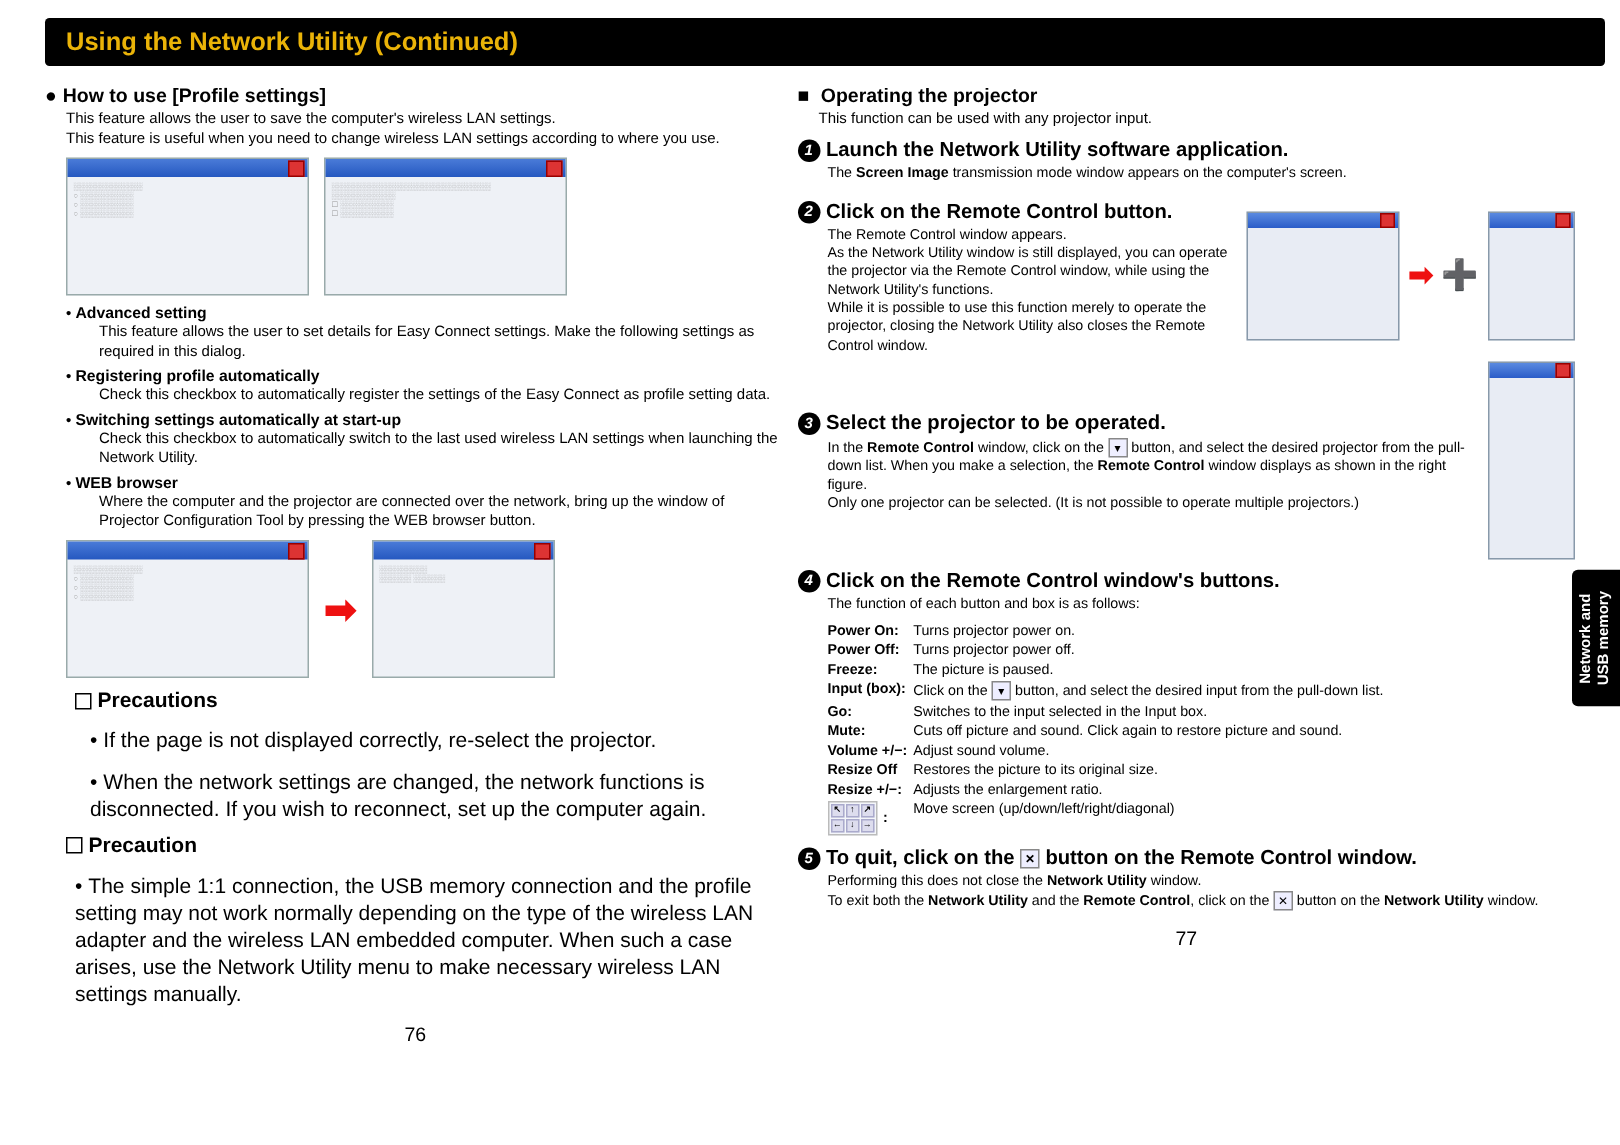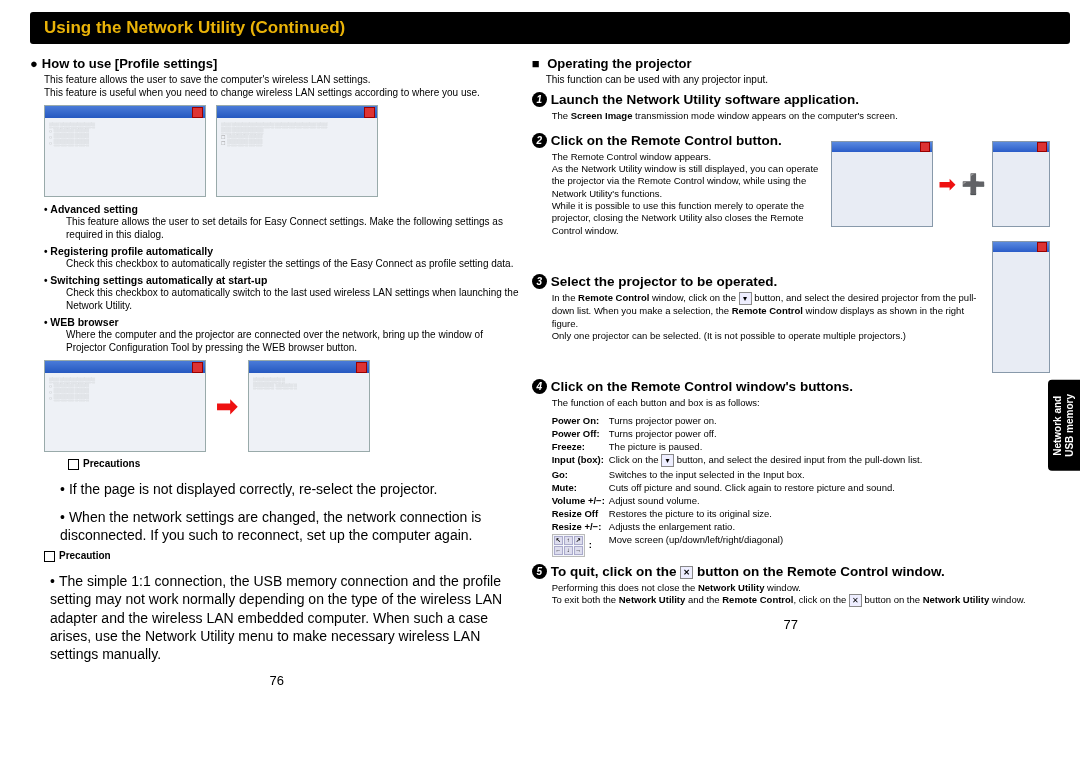--- a/index.html
+++ b/index.html
@@ -94,22 +94,22 @@
     color:#999;
     line-height:1.2;
   }
   .red-arrow {
     color: #e11;
     font-size: 26px;
     font-weight:bold;
   }
   .precautions-head {
     font-weight: bold;
-    font-size: 10px;
-    margin: 6px 0 2px 38px;
+    font-size: 14px;
+    margin: 6px 0 2px 20px;
   }
   .precautions-head .box {
     display:inline-block;width:9px;height:9px;border:1.5px solid #000;margin-right:4px;vertical-align:middle;
   }
   .precaution-body {
     margin: 10px 0 4px 30px;
     font-size: 14px;
     line-height: 1.3;
   }
   .precaution-body .dot{margin-right:4px;}
@@ -252,21 +252,21 @@
       <div class="fake-window" style="width:120px;height:90px;">
         <div class="titlebar">
             <span></span>
           </div>
         <div class="body">░░░░░░░░░<br>░░░░░░  ░░░░░░</div>
       </div>
     </div>
 
     <div class="precautions-head"><span class="box"></span><span>Precautions</span></div>
     <div class="precaution-body"><span class="dot">•</span><span>If the page is not displayed correctly, re-select the projector.</span></div>
-    <div class="precaution-body"><span class="dot">•</span><span>When the network settings are changed, the network connection is disconnected. If you such to reconnect, set up the computer again.</span></div>
+    <div class="precaution-body"><span class="dot">•</span><span>When the network settings are changed, the network functions is disconnected. If you wish to reconnect, set up the computer again.</span></div>
 
     <div class="precautions-head" style="margin-left:14px;"><span class="box"></span><span>Precaution</span></div>
     <div class="precaution-body" style="margin-left:20px;"><span class="dot">•</span><span>The simple 1:1 connection, the USB memory connection and the profile setting may not work normally depending on the type of the wireless LAN adapter and the wireless LAN embedded computer. When such a case arises, use the Network Utility menu to make necessary wireless LAN settings manually.</span></div>
 
     <div class="page-num">76</div>
   </div>
 
   <div class="col col-right">
     <h3 class="section">
       <span class="bullet">■</span> <span>Operating the projector</span>

